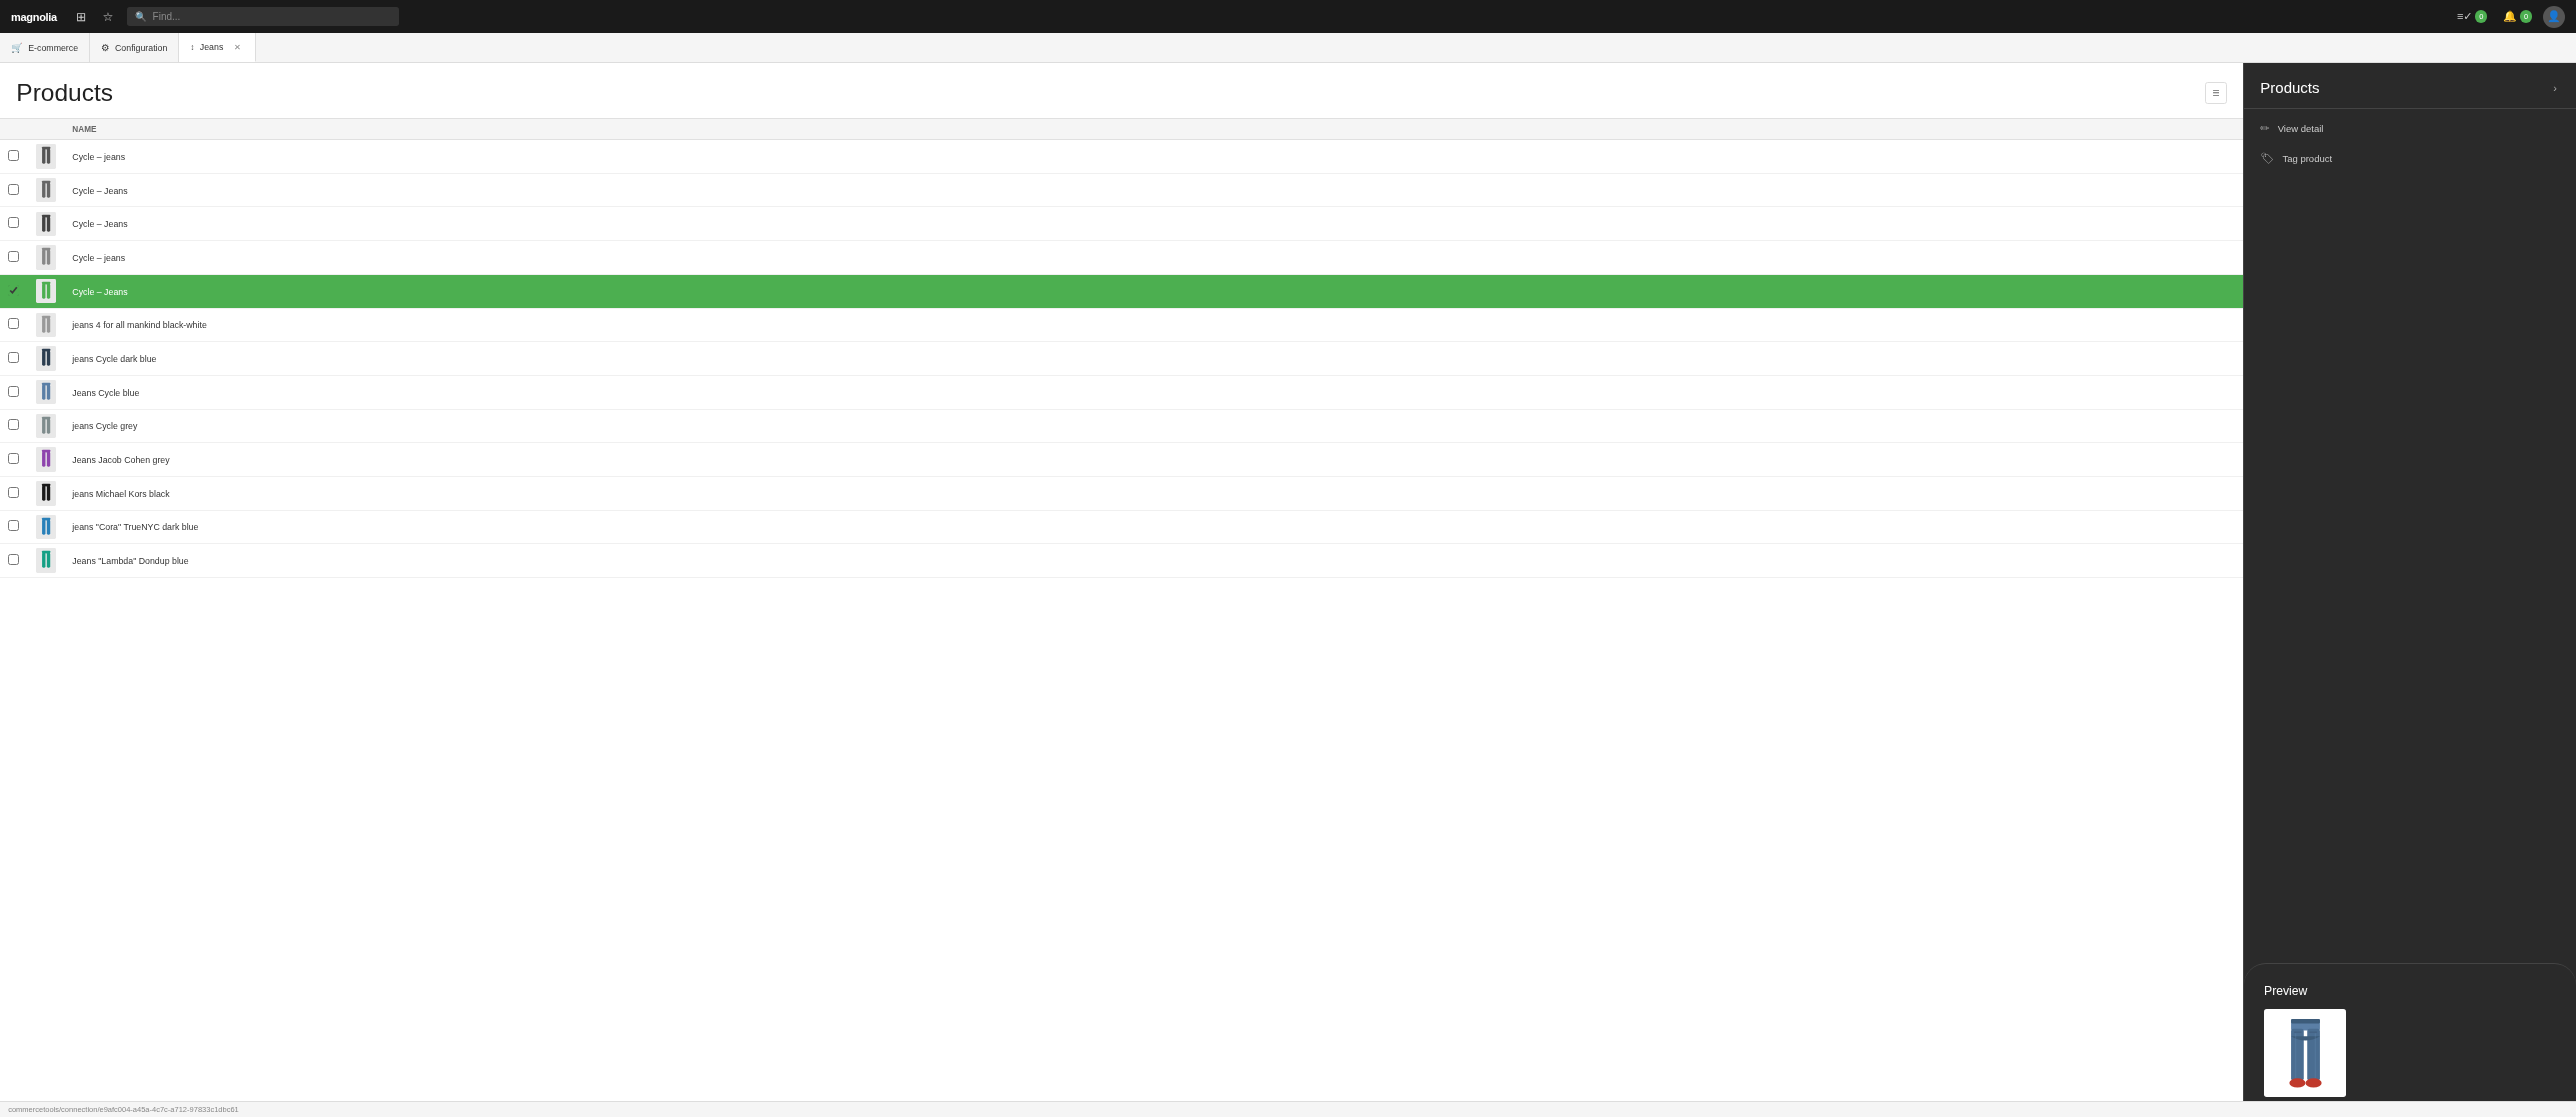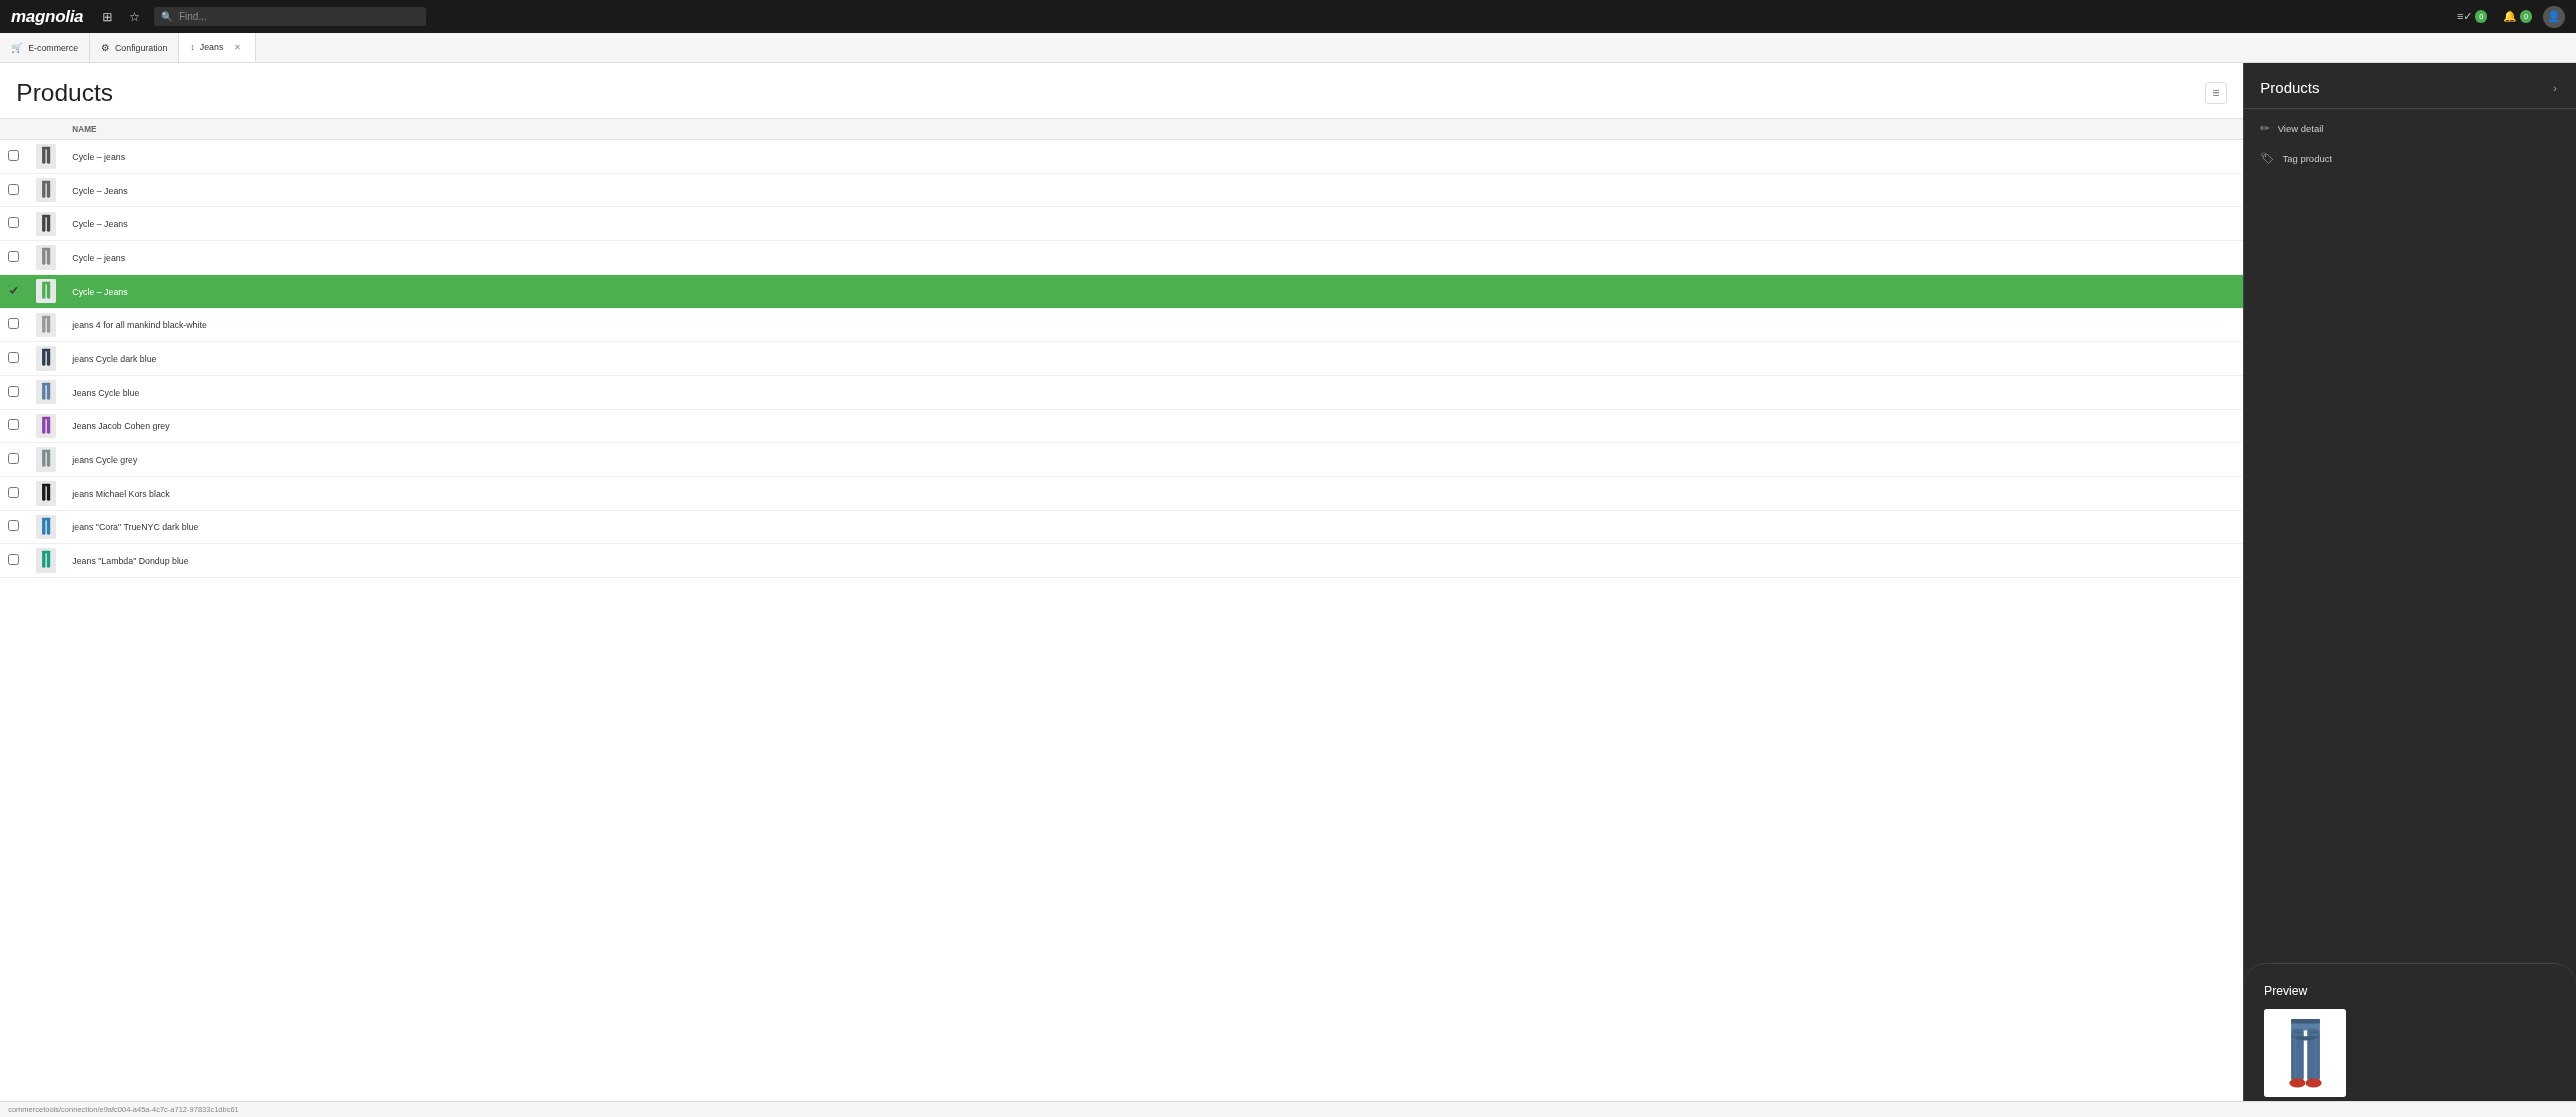--- a/index.html
+++ b/index.html
@@ -11,25 +11,24 @@
       background: #1a1a1a;
       display: flex;
       align-items: center;
       padding: 0 11px;
       gap: 11px;
       position: relative;
       z-index: 100;
     }
     .logo {
       color: #4caf50;
-      font-size: 17px;
+      font-size: 11px;
       font-weight: bold;
       letter-spacing: -0.3px;
       margin-right: 5.4px;
-      font-style: italic;
     }
     .logo span { color: #fff; }
     .grid-icon {
       color: #ccc;
       font-size: 12.2px;
       cursor: pointer;
       padding: 2.7px;
     }
     .star-icon {
       color: #ccc;
@@ -484,40 +483,40 @@
     </svg>
               </div>
             </td>
             <td><span class="product-name">Jeans Cycle blue</span></td>
           </tr>
           <tr>
             <td class="checkbox-cell"><input type="checkbox" class="checkbox" style=""></td>
             <td class="product-thumb-cell">
               <div class="product-thumb">
                 <svg viewBox="0 0 24 30" width="16.3" height="20.4" xmlns="http://www.w3.org/2000/svg">
+      <rect x="6" y="1" width="12" height="4" rx="1" fill="#7f8c8d"></rect>
+      <rect x="6" y="4" width="5" height="22" rx="2" fill="#7f8c8d"></rect>
+      <rect x="13" y="4" width="5" height="22" rx="2" fill="#7f8c8d"></rect>
+    </svg>
+              </div>
+            </td>
+            <td><span class="product-name">jeans Cycle grey</span></td>
+          </tr>
+          <tr>
+            <td class="checkbox-cell"><input type="checkbox" class="checkbox" style=""></td>
+            <td class="product-thumb-cell">
+              <div class="product-thumb">
+                <svg viewBox="0 0 24 30" width="16.3" height="20.4" xmlns="http://www.w3.org/2000/svg">
       <rect x="6" y="1" width="12" height="4" rx="1" fill="#8e44ad"></rect>
       <rect x="6" y="4" width="5" height="22" rx="2" fill="#8e44ad"></rect>
       <rect x="13" y="4" width="5" height="22" rx="2" fill="#8e44ad"></rect>
     </svg>
               </div>
             </td>
             <td><span class="product-name">Jeans Jacob Cohen grey</span></td>
-          </tr>
-          <tr>
-            <td class="checkbox-cell"><input type="checkbox" class="checkbox" style=""></td>
-            <td class="product-thumb-cell">
-              <div class="product-thumb">
-                <svg viewBox="0 0 24 30" width="16.3" height="20.4" xmlns="http://www.w3.org/2000/svg">
-      <rect x="6" y="1" width="12" height="4" rx="1" fill="#7f8c8d"></rect>
-      <rect x="6" y="4" width="5" height="22" rx="2" fill="#7f8c8d"></rect>
-      <rect x="13" y="4" width="5" height="22" rx="2" fill="#7f8c8d"></rect>
-    </svg>
-              </div>
-            </td>
-            <td><span class="product-name">jeans Cycle grey</span></td>
           </tr>
           <tr>
             <td class="checkbox-cell"><input type="checkbox" class="checkbox" style=""></td>
             <td class="product-thumb-cell">
               <div class="product-thumb">
                 <svg viewBox="0 0 24 30" width="16.3" height="20.4" xmlns="http://www.w3.org/2000/svg">
       <rect x="6" y="1" width="12" height="4" rx="1" fill="#1a1a1a"></rect>
       <rect x="6" y="4" width="5" height="22" rx="2" fill="#1a1a1a"></rect>
       <rect x="13" y="4" width="5" height="22" rx="2" fill="#1a1a1a"></rect>
     </svg>

